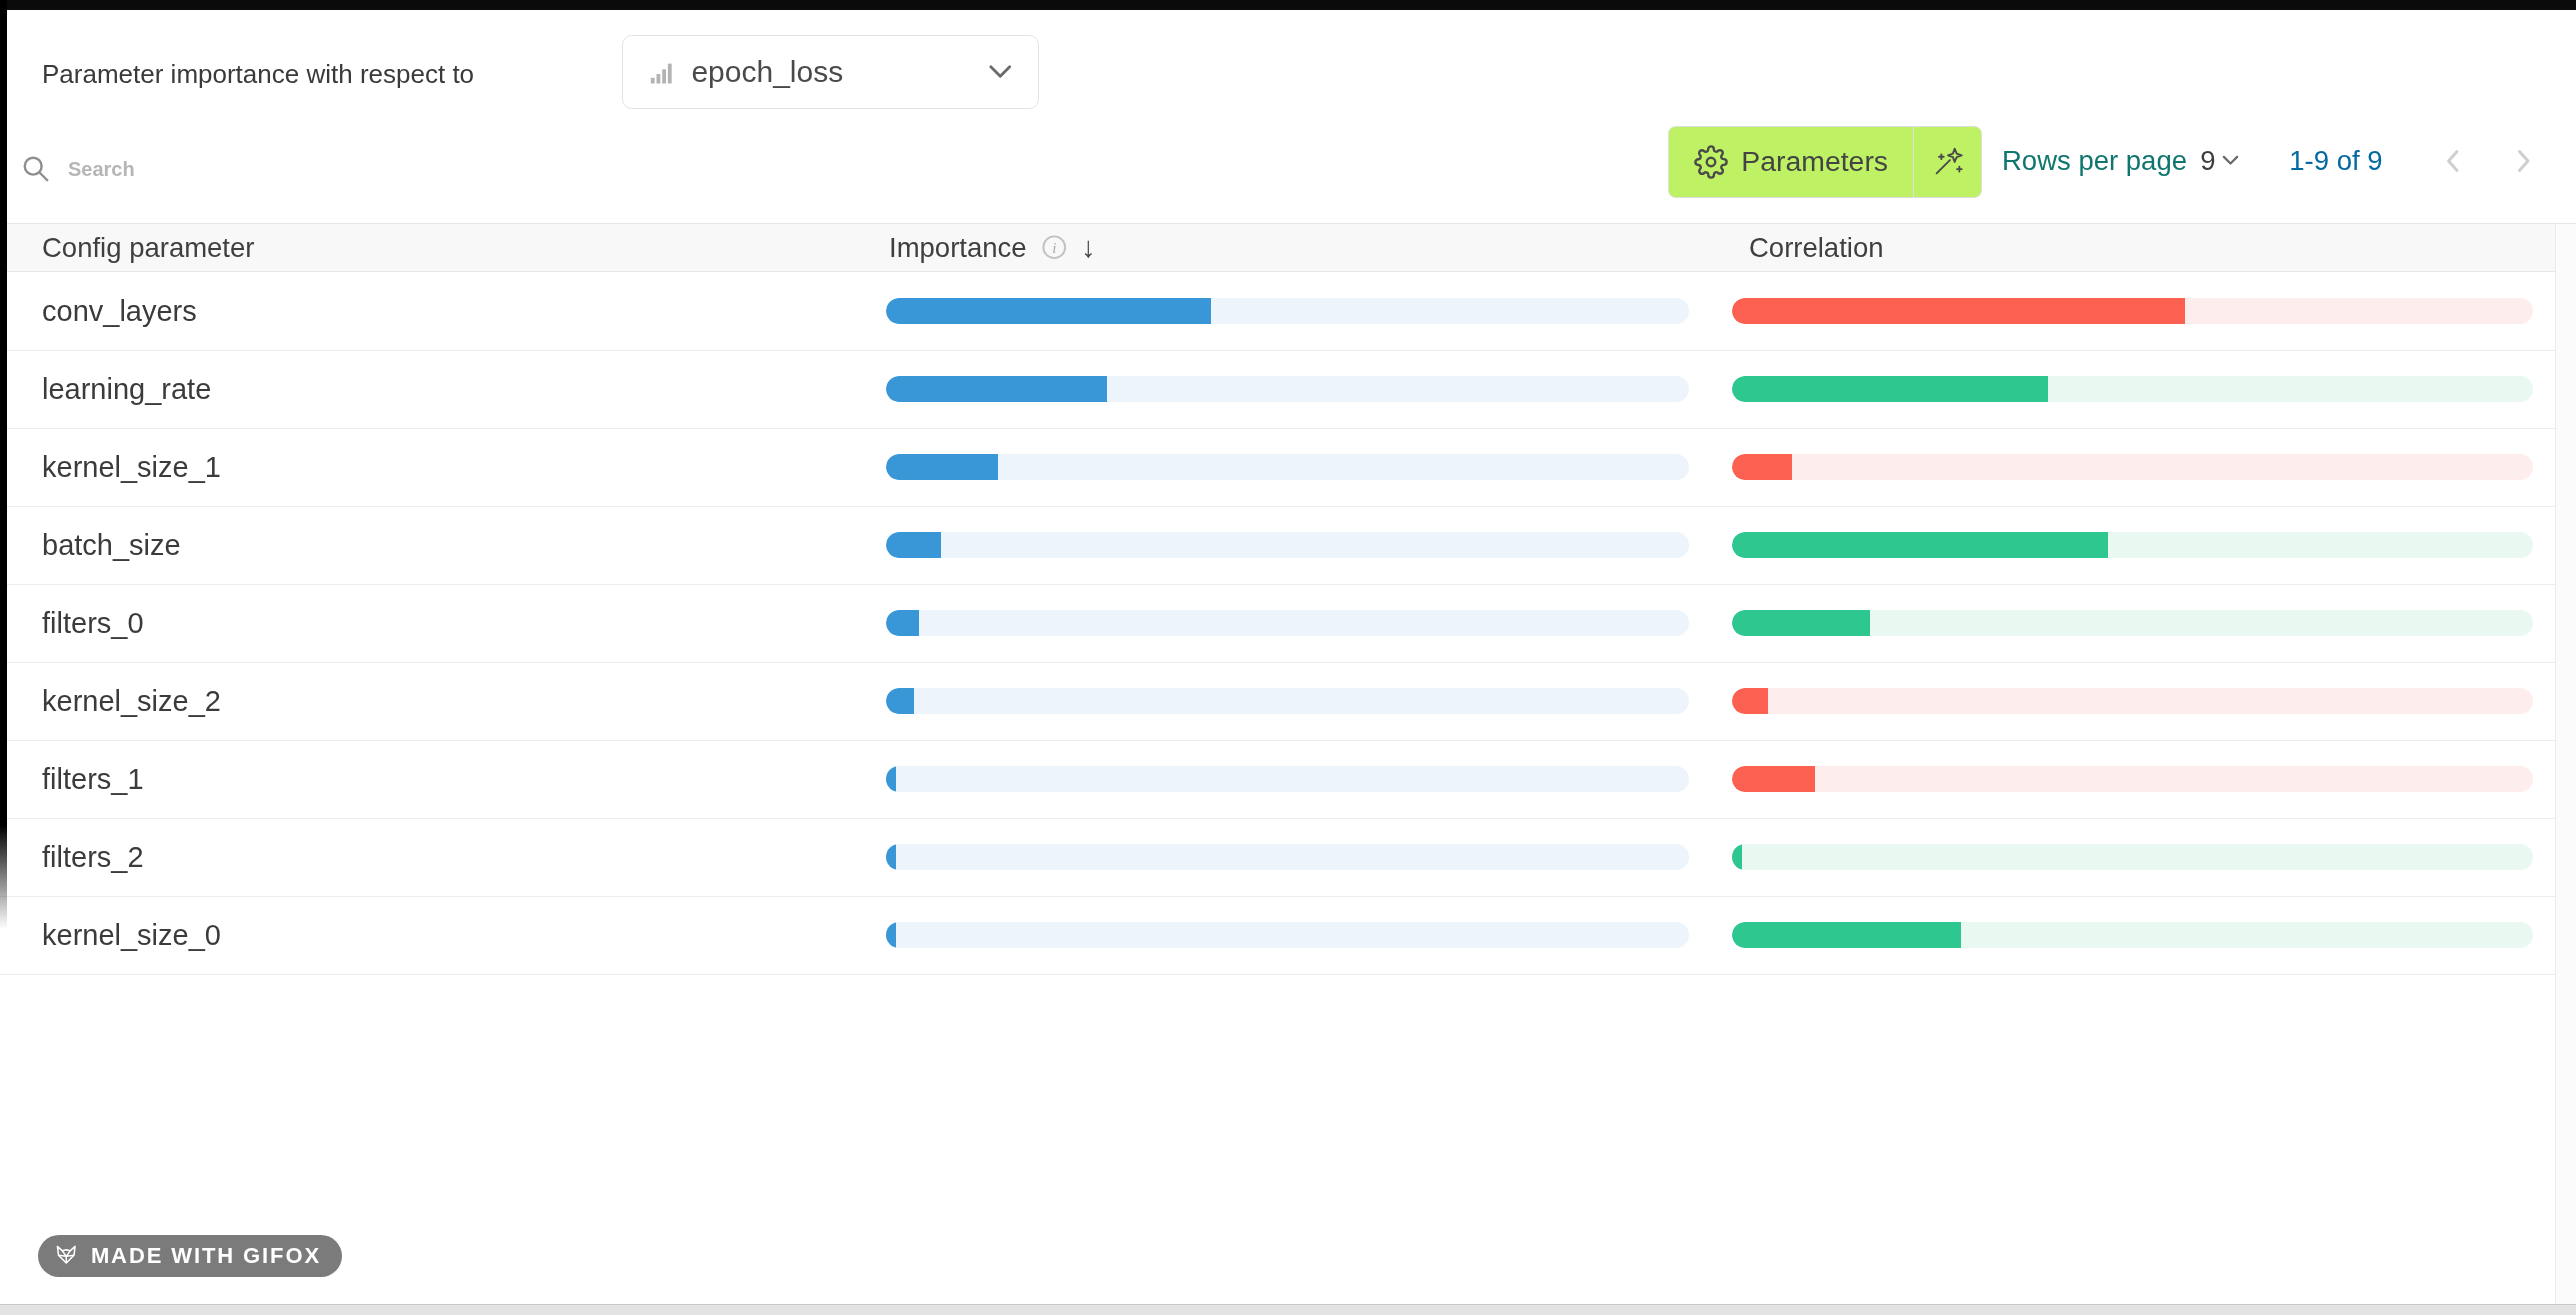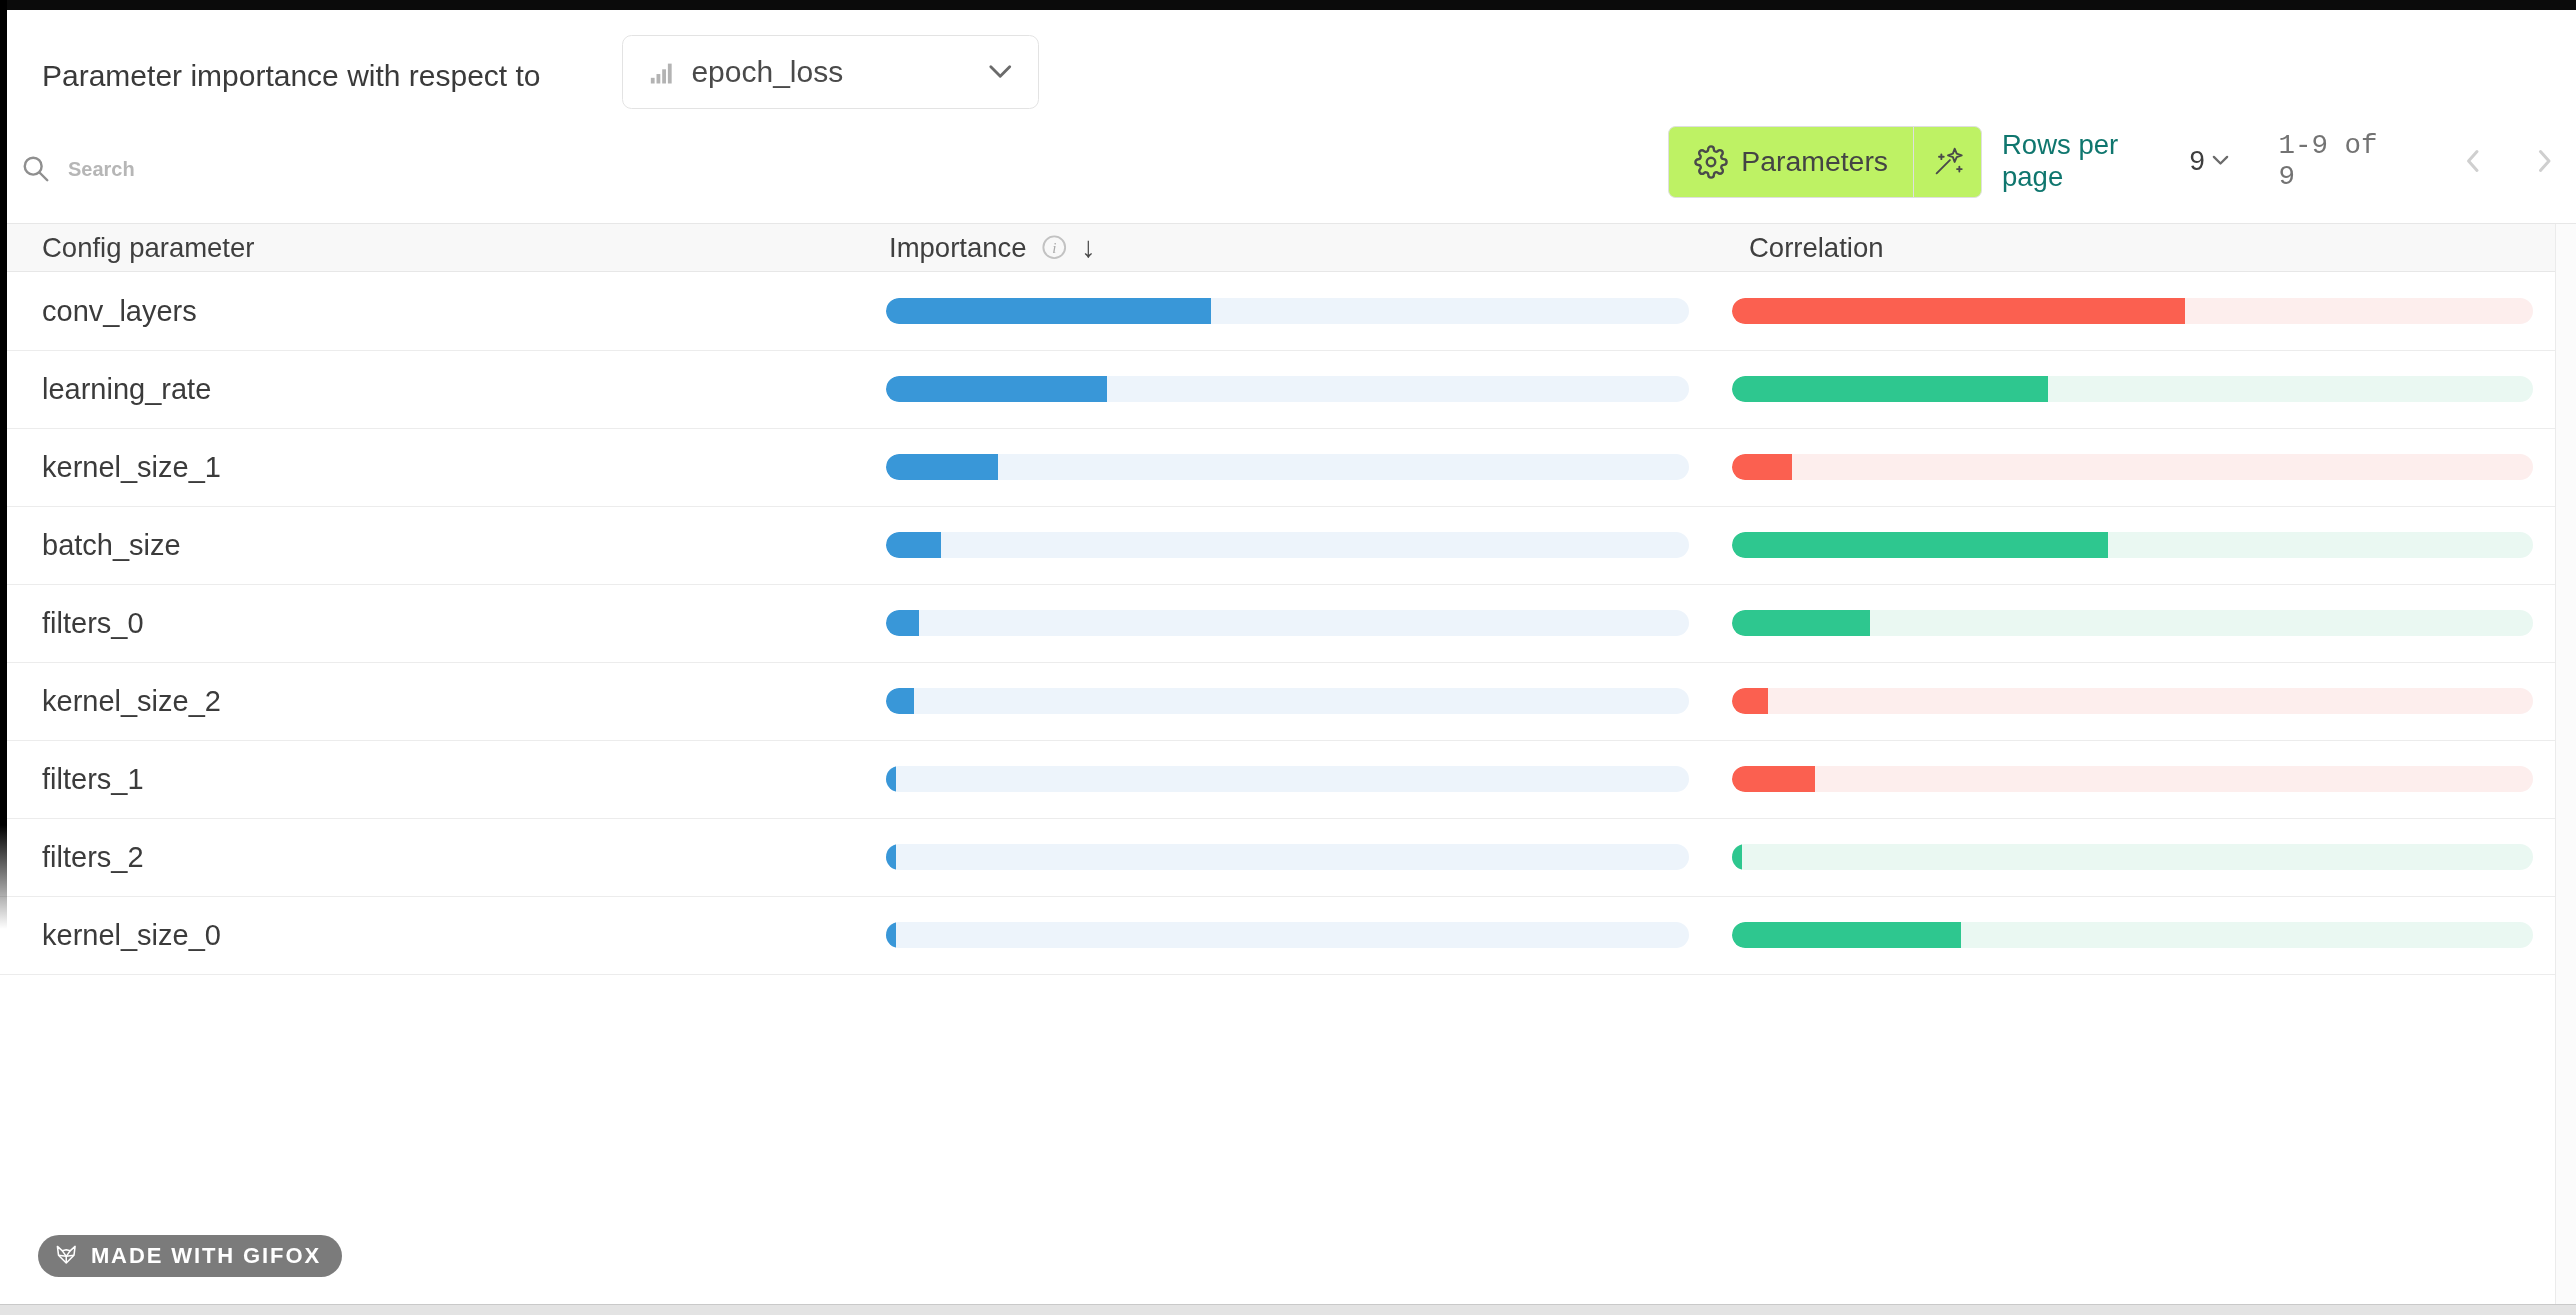--- a/index.html
+++ b/index.html
@@ -13,21 +13,21 @@
     --neg-fill:#fb6050; --neg-track:#fdeeed;
     --pos-fill:#2ec78f; --pos-track:#eaf8f2;
   }
   .edge-top{position:absolute;top:0;left:0;right:0;height:10.4px;background:#0b0b0b;z-index:0;}
   .edge-left{position:absolute;top:0;left:0;width:6.6px;height:929px;z-index:3;
     background:linear-gradient(to bottom,#000 0,#000 825px,rgba(0,0,0,0) 929px);}
   .window{position:absolute;top:9.5px;left:0;right:0;bottom:0;background:#fff;
     border-radius:15px 15px 0 0;z-index:1;overflow:hidden;}
 
   
-  .panel-title{position:absolute;left:42px;top:49px;font-size:30px;color:#3a3a3a;}
+  .panel-title{position:absolute;left:42px;top:49px;font-size:26px;color:#3a3a3a;}
   .metric-dropdown{position:absolute;left:622px;top:25px;width:417px;height:74px;
     border:1.9px solid #e3e3e3;border-radius:9.5px;display:flex;align-items:center;
     padding:0 25px;box-sizing:border-box;background:#fff;cursor:pointer;}
   .metric-dropdown .metric-value{font-size:30px;color:#4a4a4a;margin-left:15px;}
   .metric-dropdown .chev{margin-left:auto;}
 
   
   .search-box{position:absolute;left:21px;top:129px;height:61px;display:flex;align-items:center;}
   .search-input{border:none;outline:none;font-size:20px;color:#a16207;margin-left:15px;width:531px;
     font-family:"Liberation Sans", sans-serif;background:transparent;font-weight:bold;}
@@ -35,21 +35,21 @@
   .param-group{position:absolute;left:1668px;top:116px;height:70px;display:flex;align-items:stretch;
     background:#bef264;border:0.9px solid #dfdfdf;border-radius:7.6px;overflow:hidden;}
   .param-btn{display:flex;align-items:center;gap:13.3px;padding:0 25px;background:transparent;border:none;
     font-family:"Liberation Sans", sans-serif;font-size:28.4px;color:#444;cursor:pointer;}
   .wand-btn{display:flex;align-items:center;justify-content:center;width:68px;background:transparent;
     border:none;border-left:0.9px solid #dfdfdf;cursor:pointer;}
   .pager{position:absolute;left:2002px;top:116px;right:19px;height:70px;display:flex;align-items:center;}
   .rpp-label{font-size:27.5px;color:#0f766e;}
   .rpp-value{display:flex;align-items:center;gap:5.7px;margin-left:13.3px;background:none;border:none;
     font-family:"Liberation Sans", sans-serif;font-size:27.5px;color:#3e3e3e;cursor:pointer;padding:0;}
-  .range-text{font-size:27.5px;color:#737373;margin-left:49px;font-family:Liberation Mono, monospace;}
+  .range-text{font-size:27.5px;color:#0369a1;margin-left:49px;}
   .page-btn{background:none;border:none;padding:0;margin-left:57px;cursor:default;display:flex;align-items:center;}
   .page-btn + .page-btn{margin-left:44px;}
 
   
   .thead{position:absolute;left:0;right:0;top:213px;height:49px;background:#f8f8f8;
     border-top:0.9px solid #e7e7e7;border-bottom:0.9px solid #e7e7e7;box-sizing:border-box;}
   .thead .col{position:absolute;top:0;line-height:47px;font-size:27.5px;color:#3f3f3f;}
   .col-param{left:42px;}
   .col-imp{left:889px;display:flex;align-items:center;gap:14px;}
   .col-corr{left:1749px;}

